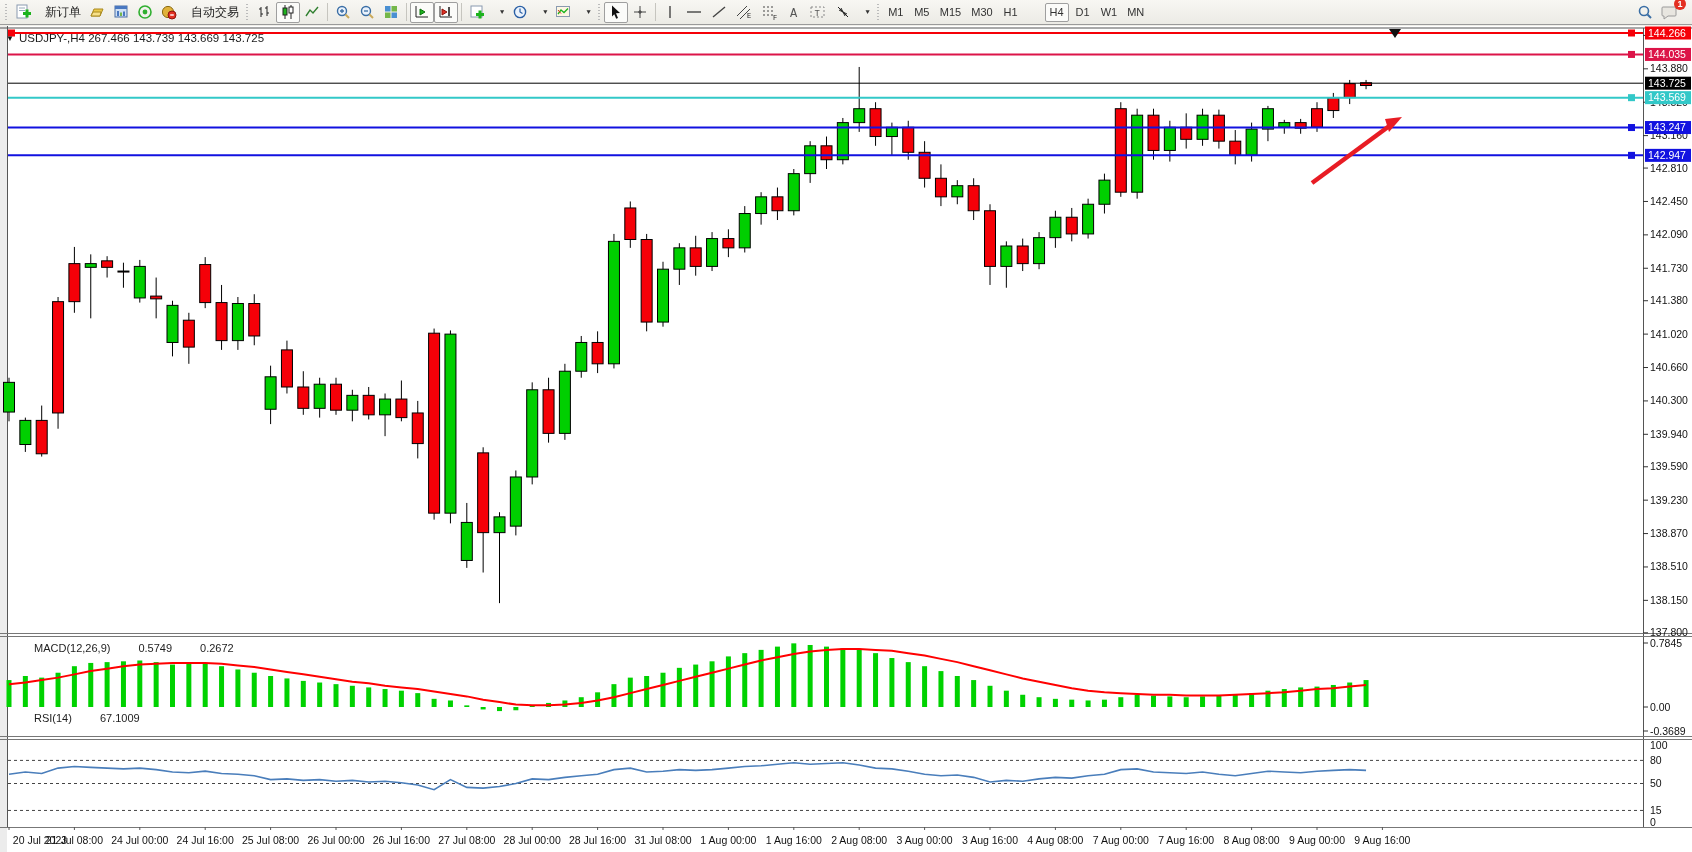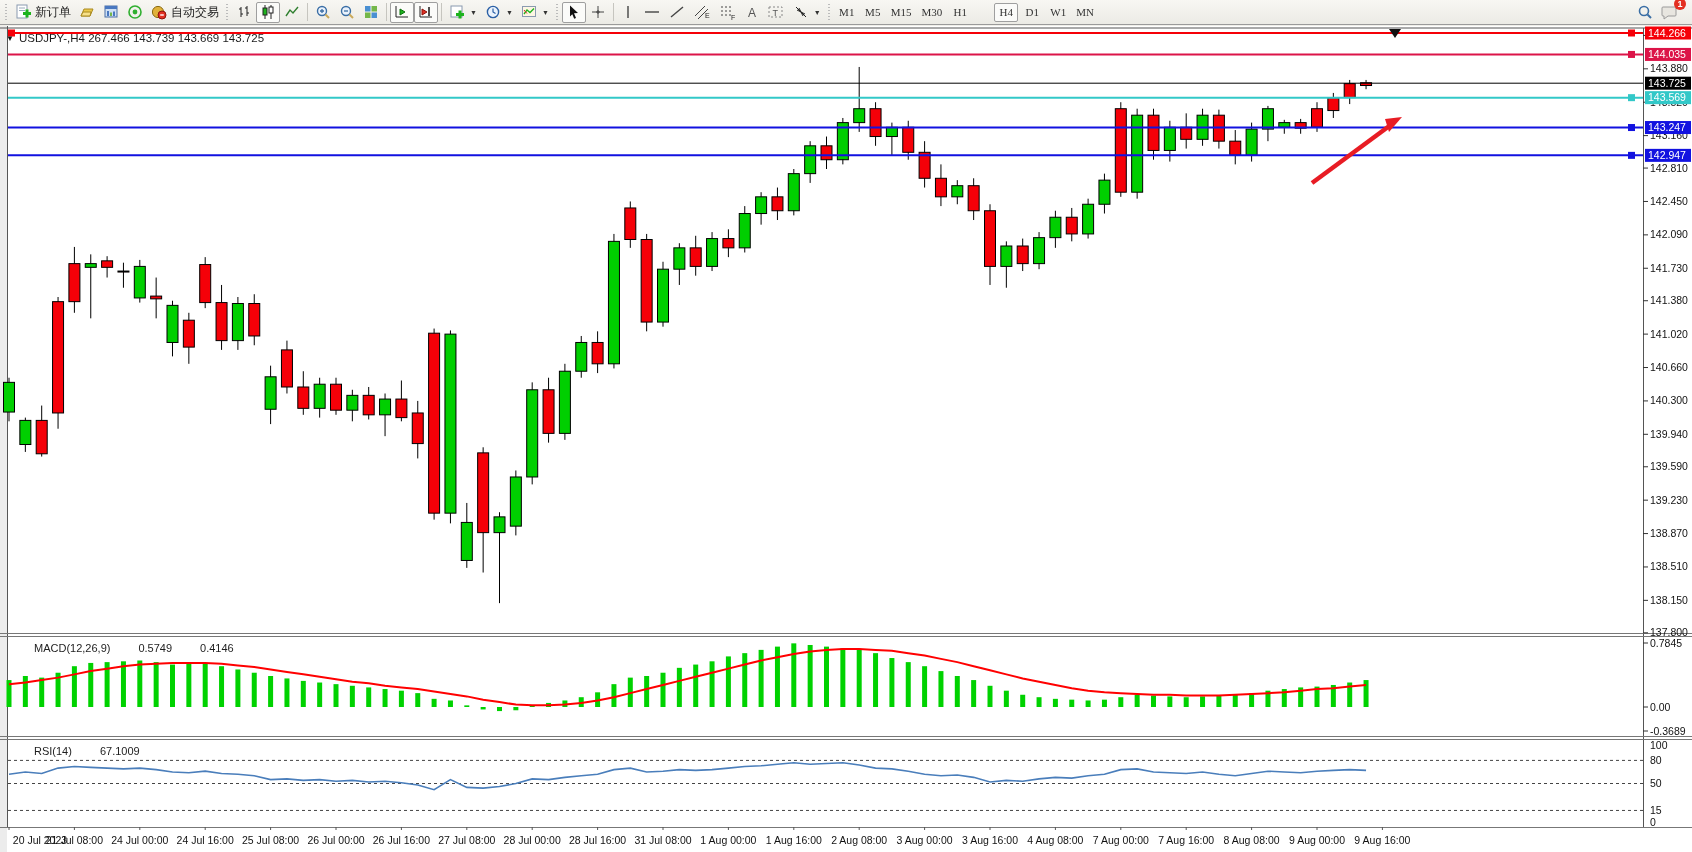--- a/index.html
+++ b/index.html
@@ -5,28 +5,28 @@
   html,body{margin:0;padding:0;width:1692px;height:852px;overflow:hidden;
     font-family:"Liberation Sans","DejaVu Sans",sans-serif;background:#f0efe9;}
   
   .toolbar{position:absolute;left:0;top:0;width:1692px;height:25px;
     background:linear-gradient(#f8f7f3,#ecebe5);border-bottom:1px solid #9a9a9a;
     display:flex;align-items:center;padding:0 2px;box-sizing:border-box;}
   .grip{width:5px;height:17px;margin:0 2px;
     background-image:repeating-linear-gradient(#bbb 0 1px,transparent 1px 3px);
     background-size:2px 100%;background-repeat:repeat-y;background-position:1px 0;}
   .tb-group{display:flex;align-items:center;height:25px;}
-  .tb-btn{display:flex;align-items:center;gap:4px;height:21px;padding:1px 3px;
+  .tb-btn{display:flex;align-items:center;gap:14px;height:21px;padding:1px 3px;
     border:1px solid transparent;background:transparent;font-size:12px;color:#222;
-    font-family:Liberation Sans, sans-serif;cursor:default;}
+    font-family:Liberation Mono, monospace;cursor:default;}
   .tb-btn.active{border:1px solid #9f9f9f;background:#fbfbf9;border-radius:2px;}
   .tb-btn .caret{font-size:7px;color:#333;margin-left:1px;}
   .tb-sep{width:1px;height:18px;background:#c6c5bf;margin:0 3px;}
   .tf-btn{height:19px;min-width:24px;padding:0 3px;margin:0 1px;border:1px solid transparent;
-    background:transparent;font-size:11px;color:#333;font-family:Liberation Serif, serif;}
+    background:transparent;font-size:11px;color:#333;font-family:Liberation Sans, sans-serif;}
   .tf-btn.active{border:1px solid #9f9f9f;background:#fbfbf9;border-radius:2px;margin-left:21px;}
   .tb-spacer{flex:1;}
   .badge{position:absolute;right:-4px;top:-4px;background:#e33022;color:#fff;
     border-radius:8px;font-size:9px;min-width:12px;height:12px;line-height:12px;
     text-align:center;font-weight:bold;}
   .chat-wrap{position:relative;margin-right:8px;}
   
   #chart{position:absolute;left:0;top:26px;width:1692px;height:826px;background:#fff;}
   #plot{position:absolute;left:0;top:0;}
   .chart-title{position:absolute;left:6px;top:6px;font-size:11.5px;color:#1d1d1d;
@@ -659,18 +659,18 @@
       <rect x="1645" y="50.694579999999895" width="46" height="13" fill="#000"></rect>
       <text x="1648" y="60.694579999999895" font-size="10.5" fill="#fff">143.725</text>
       <line x1="1312" y1="157" x2="1392" y2="98" stroke="#e81c24" stroke-width="4.5"></line>
       <polygon points="1402,91 1389,106 1385,93" fill="#e81c24"></polygon>
     </svg>
   <div class="chart-title">
     <span class="tri">▼</span>
     <span>USDJPY-,H4  267.466 143.739 143.669 143.725</span>
   </div>
   <div class="ind-label" style="top:616px;">
-    <span>MACD(12,26,9)</span><span>0.5749</span><span>0.4146</span>
-  </div>
-  <div class="ind-label" style="top:719px;">
+    <span>MACD(12,26,9)</span><span>0.5749</span><span>0.2672</span>
+  </div>
+  <div class="ind-label" style="top:686px;">
     <span>RSI(14)</span><span>67.1009</span>
   </div>
 </div>
 
 </body></html>

